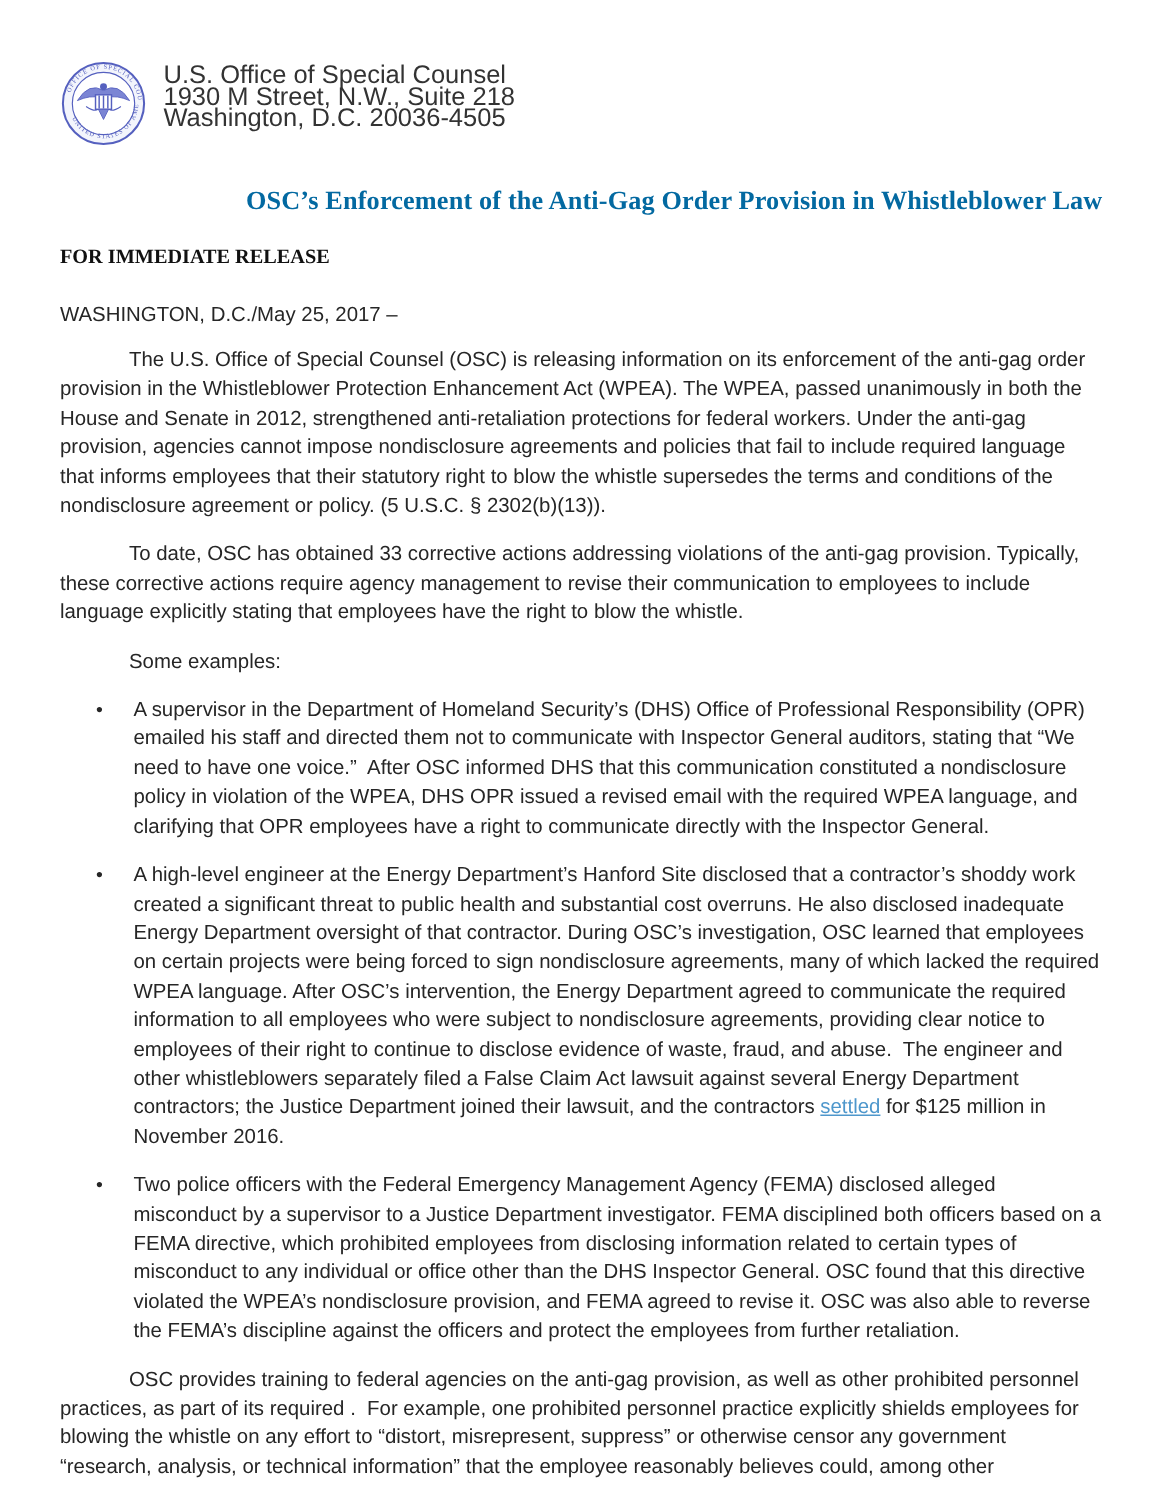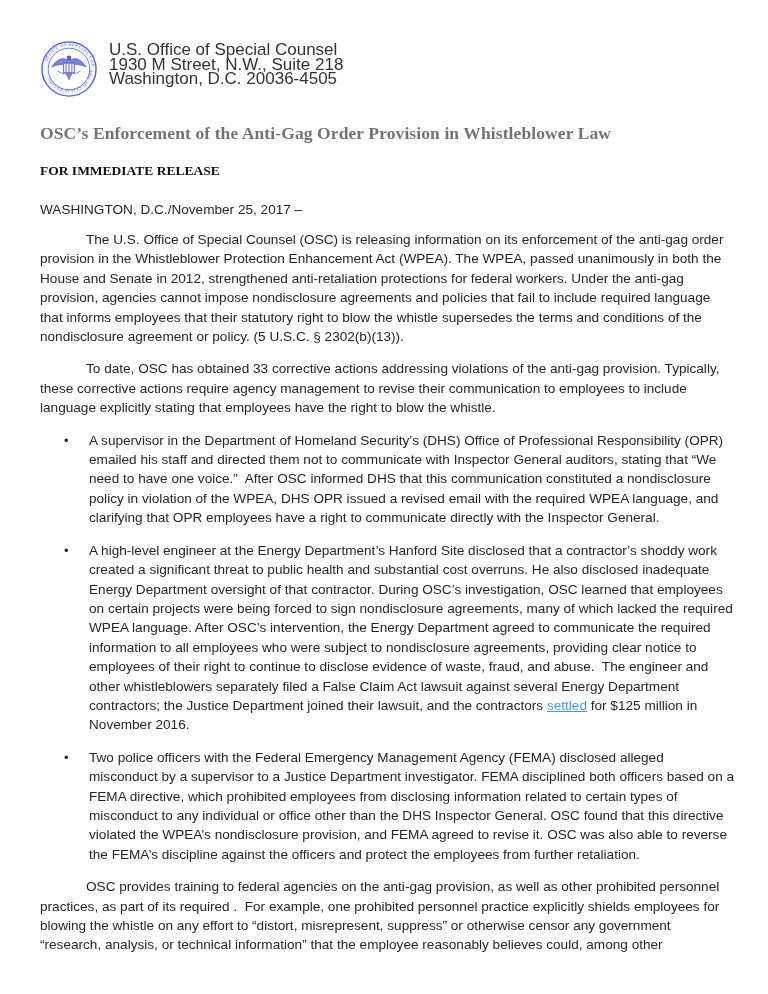--- a/index.html
+++ b/index.html
@@ -10,21 +10,21 @@
   }
   .page {
     box-sizing: border-box; width: 768px; height: 994px;
     padding: 40px 33px 0 40px; background: #ffffff; position: relative;
   }
   .header { display: flex; align-items: flex-start; gap: 11px; }
   .seal { width: 58px; height: 58px; flex: 0 0 auto; }
   .address { font-size: 17px; line-height: 14.5px; color: #333; padding-top: 3px; }
   .doc-title {
     font-family: "Liberation Serif", serif; font-weight: bold; font-size: 17.5px;
-    text-align: left; margin-top: 25px; color: #737373; letter-spacing: 0.1px;
+    text-align: right; margin-top: 25px; color: #0369a1; letter-spacing: 0.1px;
   }
   .release-row {
     display: flex; justify-content: space-between; align-items: baseline;
     font-family: "Liberation Serif", serif; font-weight: bold; font-size: 13.5px;
     margin-top: 19px; color: #111;
   }
   .email-link { color: #111; text-decoration: underline; }
   .dateline { margin-top: 23px; font-size: 13.6px; color: #262626; }
   .docbody { margin-top: 13px; font-size: 13.6px; line-height: 19.4px; color: #262626; }
   .para { margin: 0 0 13px 0; white-space: pre-wrap; }
@@ -71,25 +71,26 @@
       <div>Washington, D.C. 20036-4505</div>
     </div>
   </div>
 
   <div class="doc-title">OSC’s Enforcement of the Anti-Gag Order Provision in Whistleblower Law</div>
 
   <div class="release-row">
     <span>FOR IMMEDIATE RELEASE</span>
   </div>
 
-  <div class="dateline">WASHINGTON, D.C./November 25, 2017 –</div>
+  <div class="dateline">WASHINGTON, D.C./May 25, 2017 –</div>
 
   <div class="docbody">
       <p class="para indent">The U.S. Office of Special Counsel (OSC) is releasing information on its enforcement of the anti-gag order provision in the Whistleblower Protection Enhancement Act (WPEA). The WPEA, passed unanimously in both the House and Senate in 2012, strengthened anti-retaliation protections for federal workers. Under the anti-gag provision, agencies cannot impose nondisclosure agreements and policies that fail to include required language that informs employees that their statutory right to blow the whistle supersedes the terms and conditions of the nondisclosure agreement or policy. (5 U.S.C. § 2302(b)(13)).</p>
       <p class="para indent">To date, OSC has obtained 33 corrective actions addressing violations of the anti-gag provision. Typically, these corrective actions require agency management to revise their communication to employees to include language explicitly stating that employees have the right to blow the whistle.</p>
+      <p class="para indent">Some examples:</p>
       <div class="bullet-item">
         <span class="bullet-marker">•</span>
         <span class="bullet-text">A supervisor in the Department of Homeland Security’s (DHS) Office of Professional Responsibility (OPR) emailed his staff and directed them not to communicate with Inspector General auditors, stating that “We need to have one voice.”  After OSC informed DHS that this communication constituted a nondisclosure policy in violation of the WPEA, DHS OPR issued a revised email with the required WPEA language, and clarifying that OPR employees have a right to communicate directly with the Inspector General.</span>
       </div>
       <div class="bullet-item">
         <span class="bullet-marker">•</span>
         <span class="bullet-text">A high-level engineer at the Energy Department’s Hanford Site disclosed that a contractor’s shoddy work created a significant threat to public health and substantial cost overruns. He also disclosed inadequate Energy Department oversight of that contractor. During OSC’s investigation, OSC learned that employees on certain projects were being forced to sign nondisclosure agreements, many of which lacked the required WPEA language. After OSC’s intervention, the Energy Department agreed to communicate the required information to all employees who were subject to nondisclosure agreements, providing clear notice to employees of their right to continue to disclose evidence of waste, fraud, and abuse.  The engineer and other whistleblowers separately filed a False Claim Act lawsuit against several Energy Department contractors; the Justice Department joined their lawsuit, and the contractors <a class="inline-link" href="#">settled</a> for $125 million in November 2016.</span>
       </div>
       <div class="bullet-item">
         <span class="bullet-marker">•</span>

